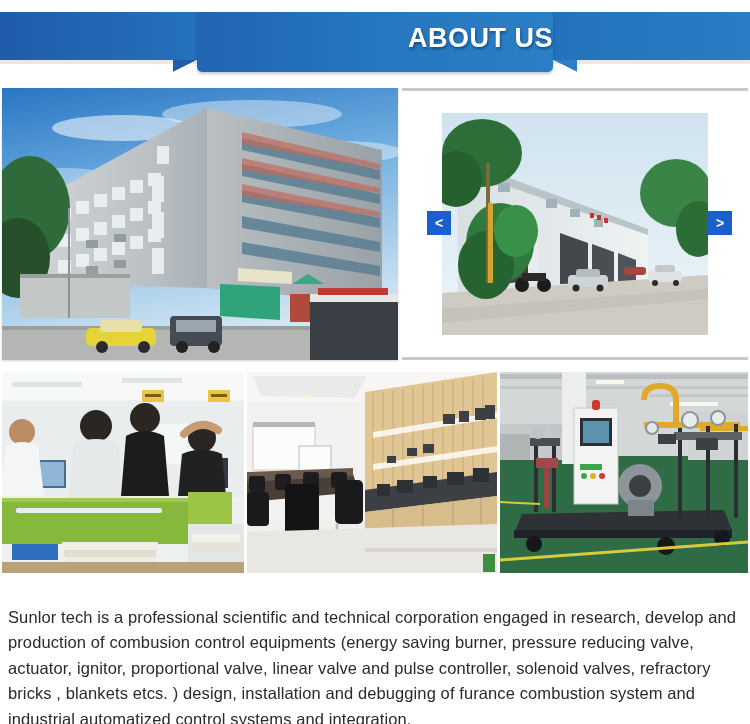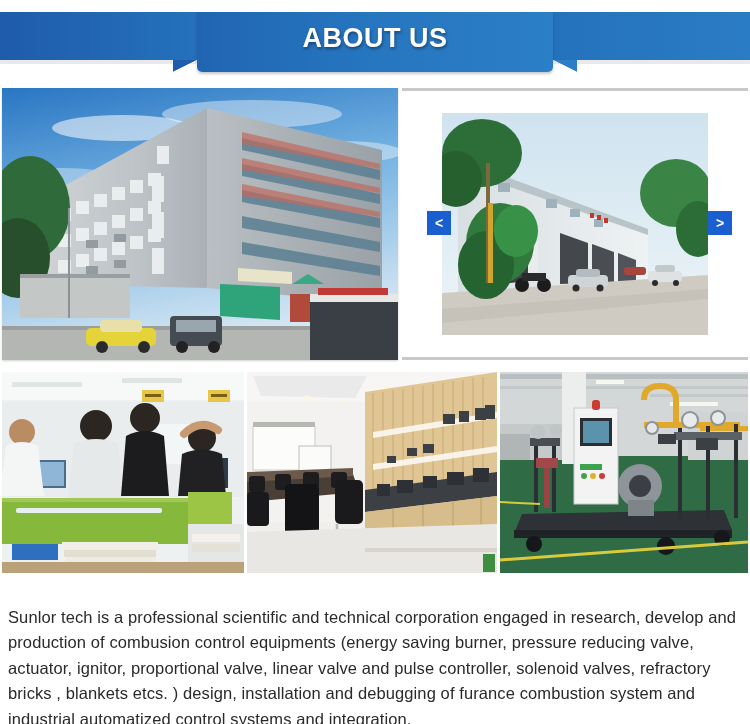--- a/index.html
+++ b/index.html
@@ -66,21 +66,21 @@
     background: #e9e9e9;
     z-index: 1;
   }
   .banner-title {
     position: absolute;
     left: 197px;
     top: 0;
     width: 356px;
     height: 52px;
     line-height: 52px;
-    text-align: center;
+    text-align: right;
     color: #ffffff;
     font-size: 27px;
     font-weight: bold;
     letter-spacing: 0.5px;
     text-shadow: 1px 2px 3px rgba(0,0,0,0.38);
     z-index: 4;
     white-space: nowrap;
   }
 
   

